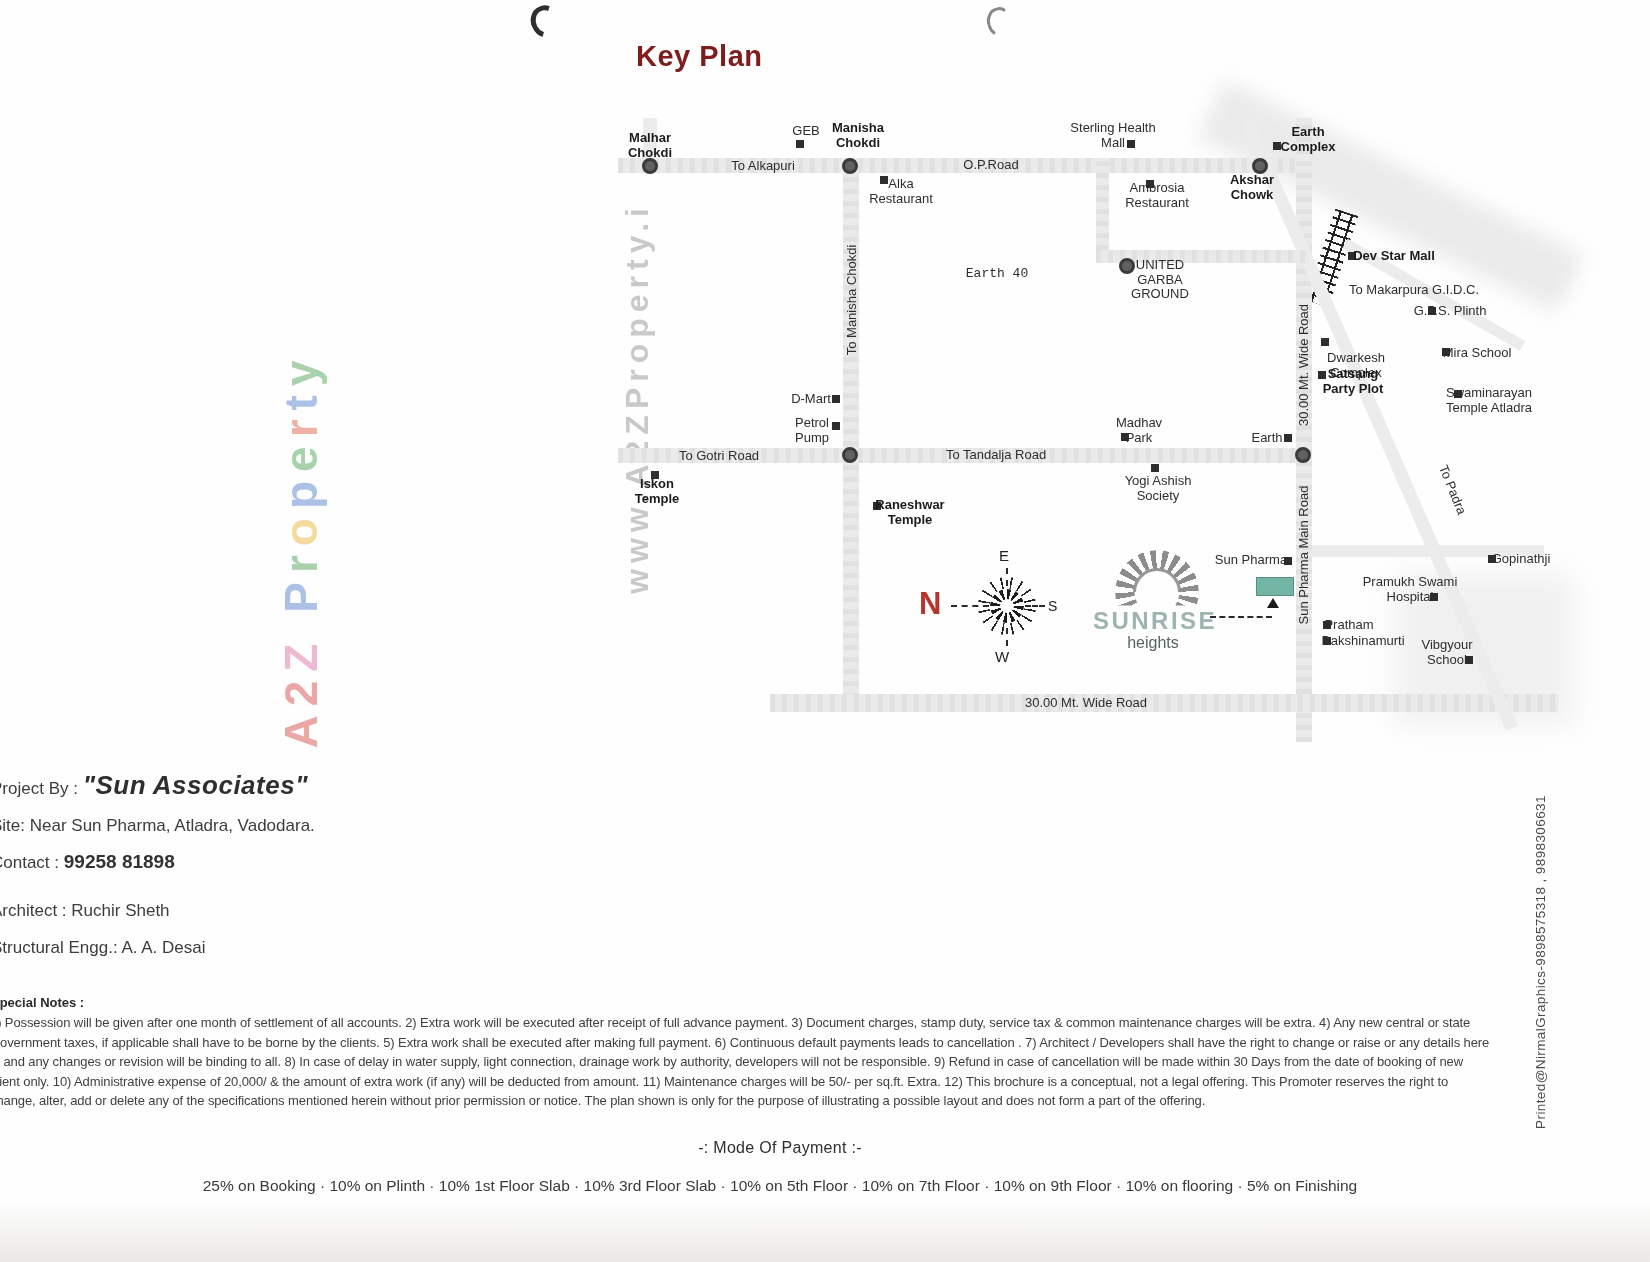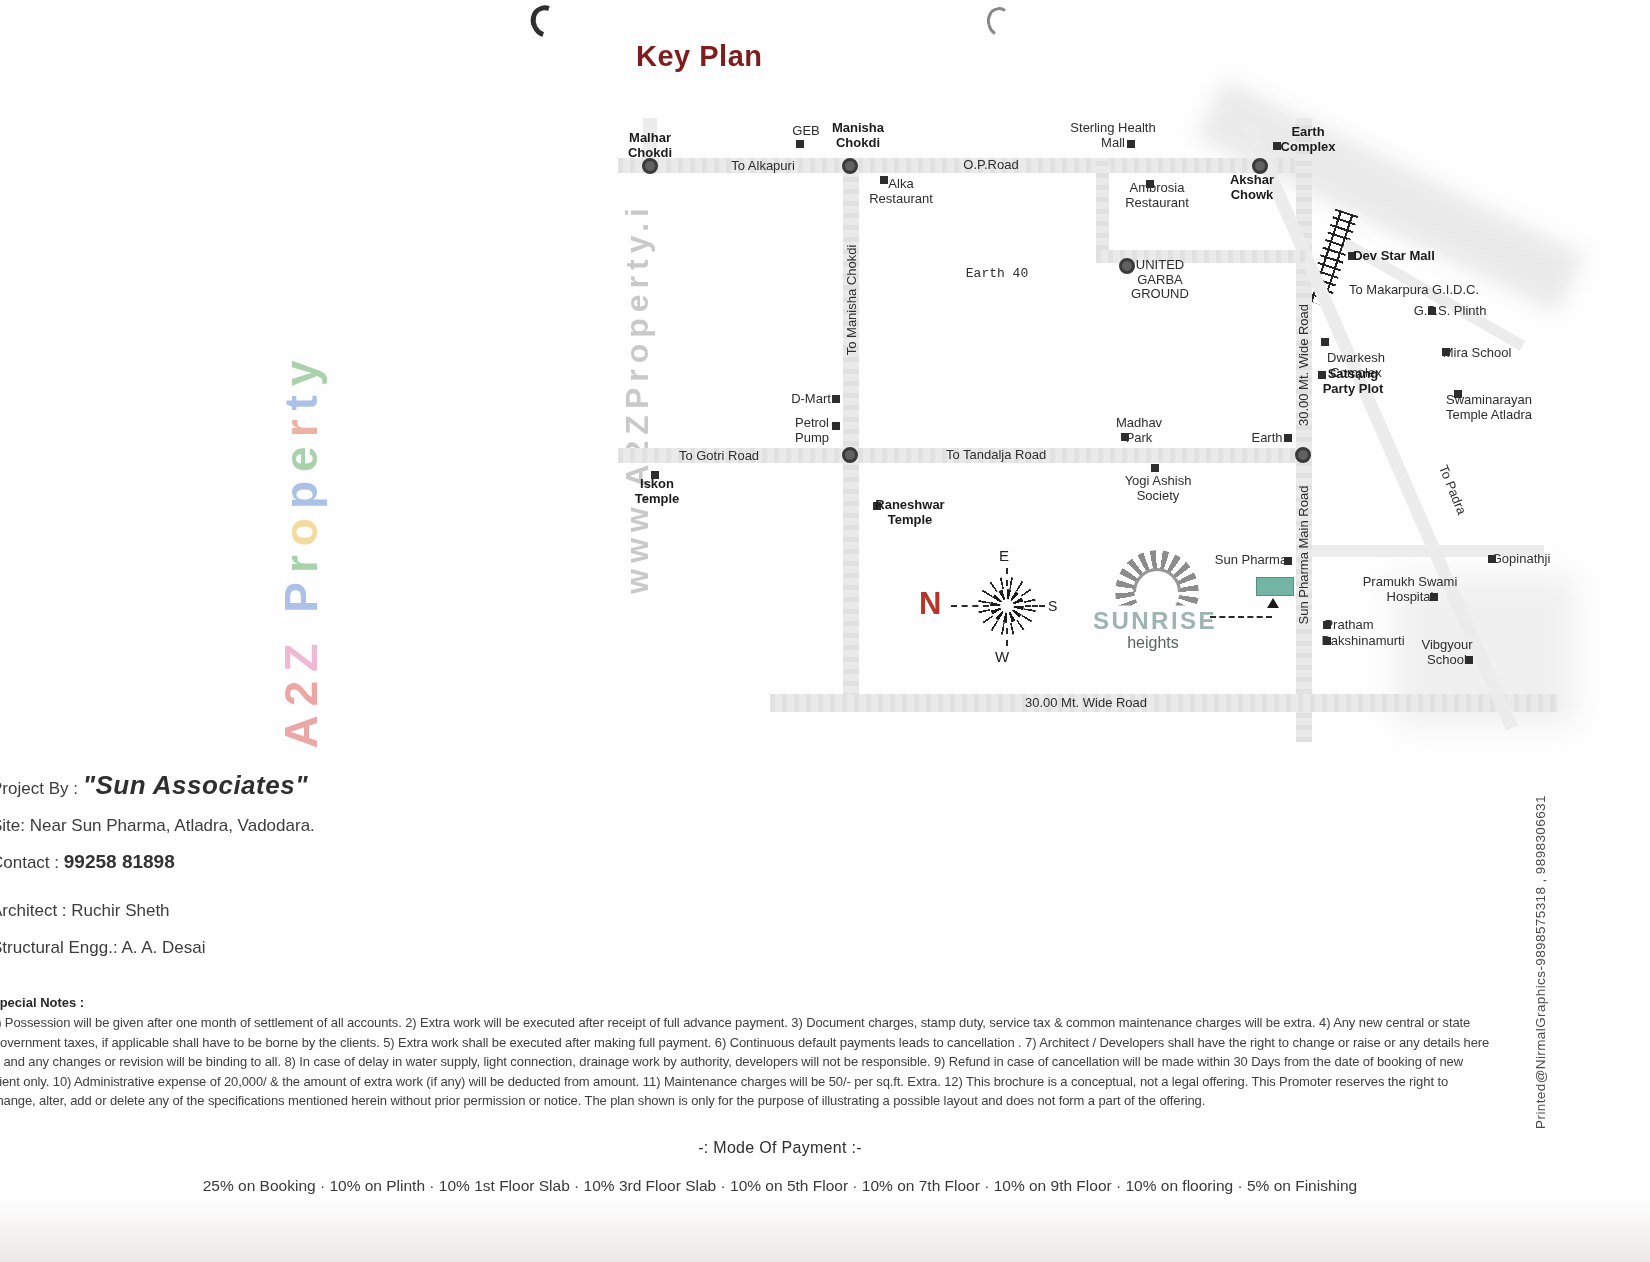--- a/index.html
+++ b/index.html
@@ -206,21 +206,21 @@
     <div class="maplabel" style="left: 1160px; top: 280px; transform: translate(-50%, -50%);">UNITED
 GARBA
 GROUND</div>
     <div class="maplabel" style="left: 997px; top: 274px; transform: translate(-50%, -50%); font-family: Liberation Mono, monospace;">Earth 40</div>
     <div class="maplabel" style="left: 852px; top: 300px; transform: translate(-50%, -50%) rotate(-90deg); white-space: nowrap;">To Manisha Chokdi</div>
     <div class="maplabel" style="left: 1356px; top: 366px; transform: translate(-50%, -50%);">Dwarkesh
 Complex</div>
     <div class="maplabel" style="left: 1477px; top: 353px; transform: translate(-50%, -50%);">Mira School</div>
     <div class="maplabel b" style="left: 1353px; top: 382px; transform: translate(-50%, -50%);">Satsang
 Party Plot</div>
-    <div class="maplabel" style="left: 1489px; top: 401px; transform: translate(-50%, -50%); margin-top: 7px;">Swaminarayan
+    <div class="maplabel" style="left: 1489px; top: 401px; transform: translate(-50%, -50%);">Swaminarayan
 Temple Atladra</div>
     <div class="maplabel" style="left: 1304px; top: 365px; transform: translate(-50%, -50%) rotate(-90deg); white-space: nowrap;">30.00 Mt. Wide Road</div>
     <div class="maplabel" style="left: 811px; top: 399px; transform: translate(-50%, -50%);">D-Mart</div>
     <div class="maplabel" style="left: 812px; top: 431px; transform: translate(-50%, -50%);">Petrol
 Pump</div>
     <div class="maplabel" style="left: 1103px; top: 431px; transform: translate(-50%, -50%); margin-left: 36px;">Madhav
 Park</div>
     <div class="maplabel" style="left: 1267px; top: 438px; transform: translate(-50%, -50%);">Earth</div>
     <div class="maplabel" style="left: 719px; top: 456px; transform: translate(-50%, -50%);">To Gotri Road</div>
     <div class="maplabel" style="left: 996px; top: 455px; transform: translate(-50%, -50%);">To Tandalja Road</div>

